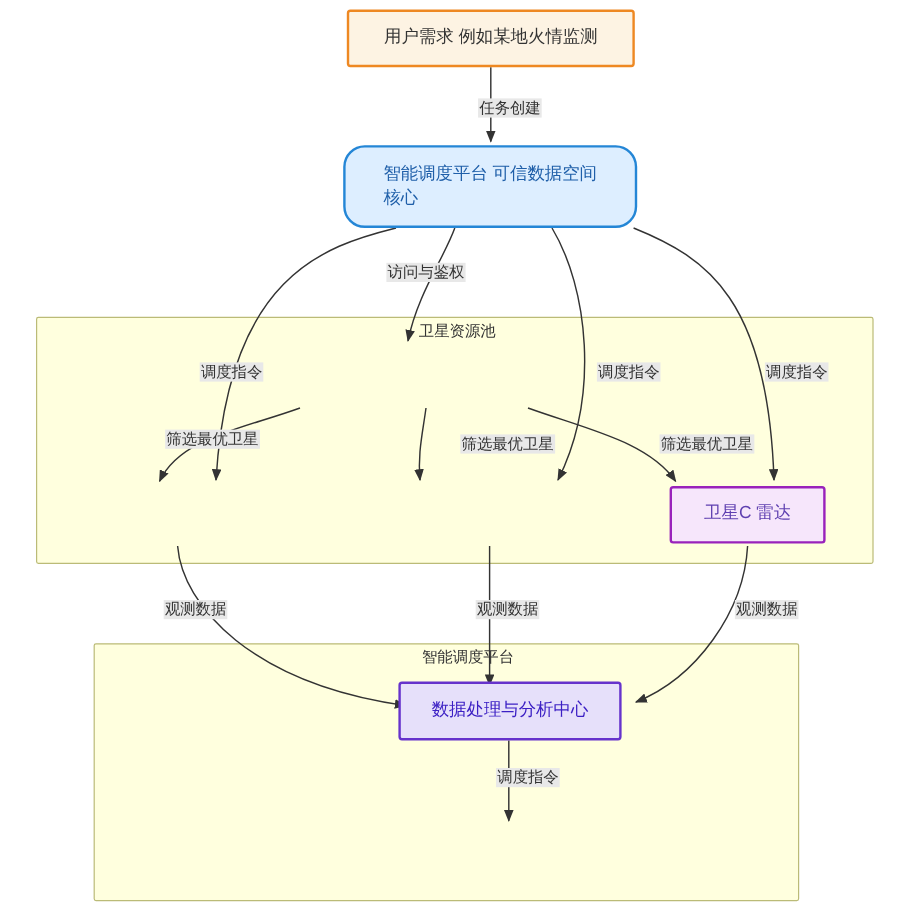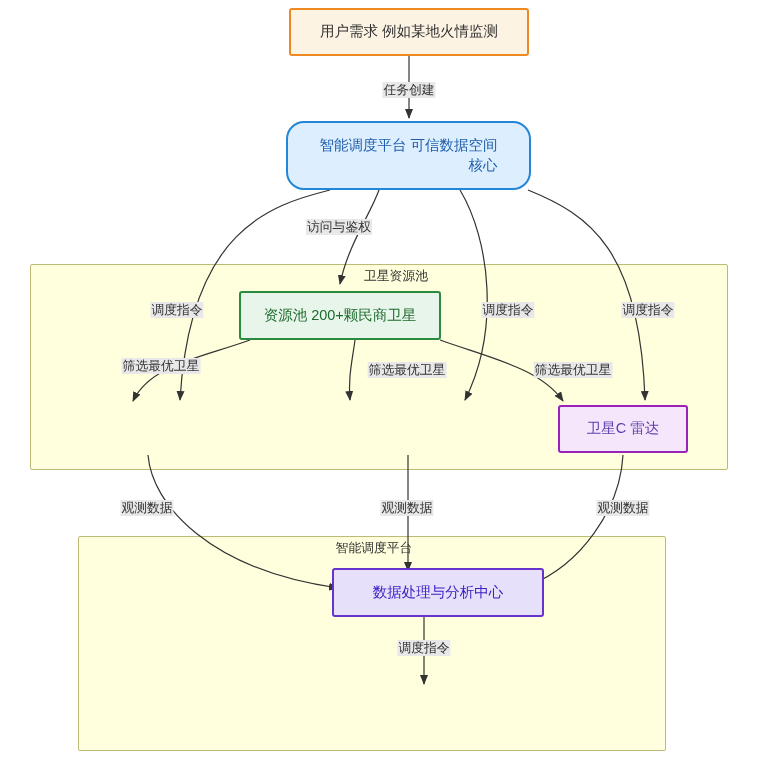--- a/index.html
+++ b/index.html
@@ -33,21 +33,21 @@
     border: 1px solid #bbbb77;
     border-radius: 2px;
     box-sizing: border-box;
   }
   .node {
     position: absolute;
     box-sizing: border-box;
     display: flex;
     align-items: center;
     justify-content: center;
-    text-align: right;
+    text-align: left;
     border-radius: 3px;
     line-height: 1.32;
     padding: 2px 8px;
   }
   .node-label {
     display: block;
     white-space: pre-line;
   }
   
   .n-user-need {
@@ -88,20 +88,21 @@
   }
   .edge-label {
     position: absolute;
     background: #e8e8e8;
     color: #333333;
     font-size: 12.8px;
     line-height: 1.25;
     white-space: nowrap;
     transform: translateX(-50%);
     padding: 0 1px;
+    margin-left: 16px;
   }
   .edge-label.plain {
     background: transparent;
   }
 </style>
 </head>
 <body>
 
 <div id="canvas">
 
@@ -144,36 +145,33 @@
 
   <div class="node n-user-need" style="left:289px; top:8px; width:240px; height:48px;">
     <span class="node-label">用户需求 例如某地火情监测</span>
   </div>
 
   <div class="node n-platform" style="left:286px; top:121px; width:245px; height:69px;border-radius:18px;">
     <span class="node-label">智能调度平台 可信数据空间
 核心</span>
   </div>
 
-  <div class="node n-pool" style="left:239px; top:291px; width:202px; height:49px;">
-    <span class="node-label">资源池 200+颗民商卫星</span>
-  </div>
 
 
 
   <div class="node n-sat" style="left:558px; top:405px; width:130px; height:48px;">
     <span class="node-label">卫星C 雷达</span>
   </div>
 
-  <div class="node n-center" style="left:332px; top:568px; width:212px; height:49px;">
+  <div class="node n-center" style="left:332px; top:568px; width:186px; height:49px;">
     <span class="node-label">数据处理与分析中心</span>
   </div>
 
 
-  <div class="edge-label plain" style="left:396px; top:268px;">卫星资源池</div>
+  <div class="edge-label plain" style="left:365px; top:268px;">卫星资源池</div>
   <div class="edge-label plain" style="left:374px; top:540px;">智能调度平台</div>
 
   <div class="edge-label" style="left:409px; top:82px;">任务创建</div>
 
   <div class="edge-label" style="left:339px; top:219px;">访问与鉴权</div>
 
   <div class="edge-label" style="left:177px; top:302px;">调度指令</div>
   <div class="edge-label" style="left:508px; top:302px;">调度指令</div>
   <div class="edge-label" style="left:648px; top:302px;">调度指令</div>
 

